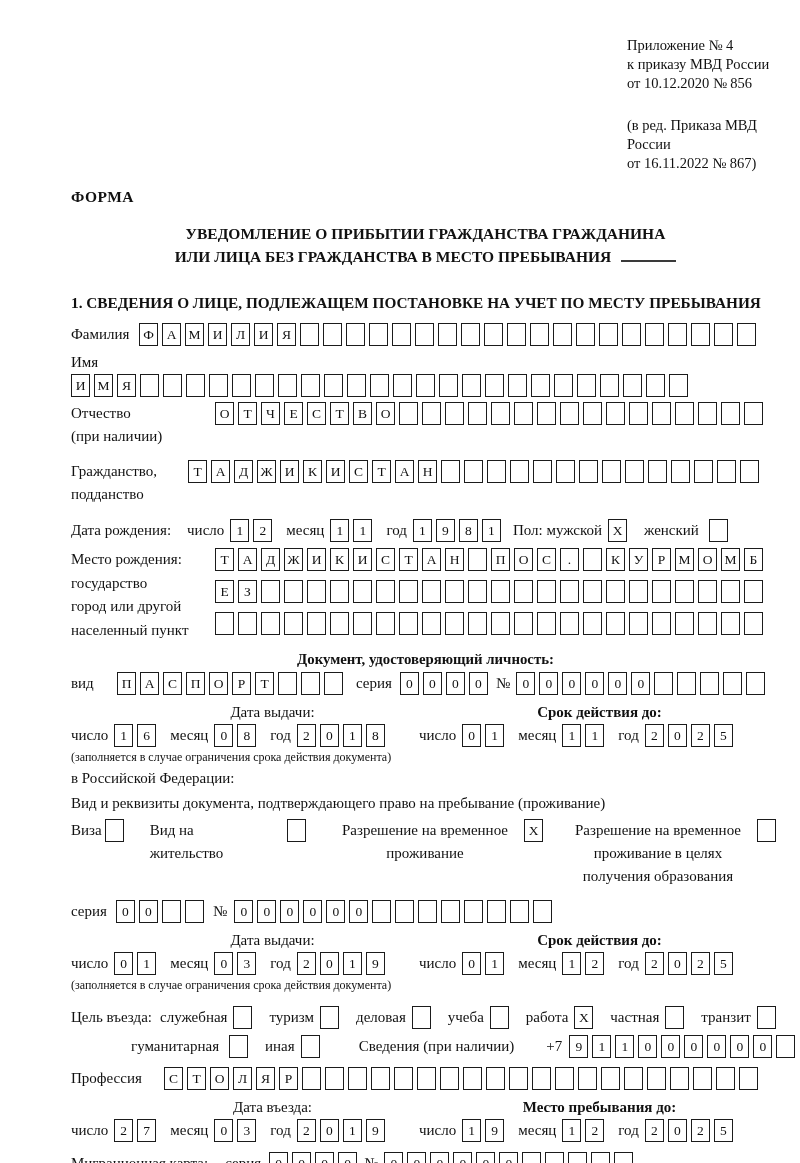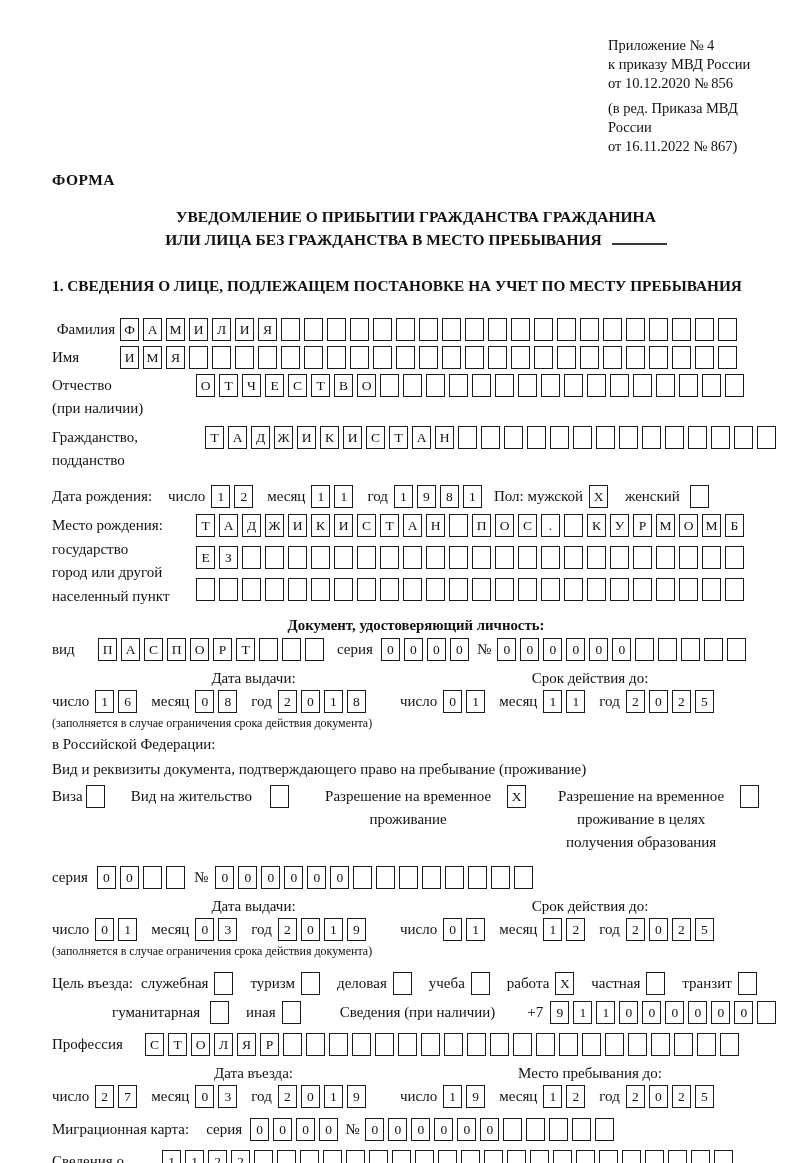--- a/index.html
+++ b/index.html
@@ -1,35 +1,35 @@
 <!DOCTYPE html>
 <html lang="ru"><head>
 <meta charset="utf-8">
 <style>
   html,body{margin:0;padding:0;background:#fff;}
   body{width:800px;height:1163px;overflow:hidden;font-family:"Liberation Serif","DejaVu Serif",serif;color:#111;}
-  .page{box-sizing:border-box;width:800px;height:1163px;padding:36px 20px 0 52px;}
+  .page{box-sizing:border-box;width:800px;height:1163px;padding:36px 20px 0 71px;}
   .doc-ref{margin-left:556px;font-size:14.5px;line-height:19px;}
-  .doc-ref .gap{margin-top:6px;}
+  .doc-ref .gap{margin-top:23px;}
   .form-label{margin-top:15px;text-align:left;font-weight:bold;font-size:15.5px;letter-spacing:.5px;}
   .title{margin-top:16px;text-align:center;font-weight:bold;font-size:15.5px;line-height:23px;}
   .blank-line{display:inline-block;width:55px;border-bottom:2px solid #3a3a3a;height:12px;margin-left:10px;}
   .sec-heading{margin-top:26px;font-weight:bold;font-size:15.3px;white-space:nowrap;}
   .frow{display:flex;align-items:flex-start;white-space:nowrap;}
   .flabel{font-size:15px;line-height:23px;flex:none;}
   .flabel .l2{display:block;}
   .cells{display:inline-flex;flex:none;}
   .cell{box-sizing:border-box;flex:none;width:19px;height:23px;border:1.6px solid #1b1b1b;margin-right:4px;display:inline-flex;align-items:center;justify-content:center;font-size:13.5px;background:#fff;}
   .cb{margin-left:6px;}
   .dg{display:inline-flex;align-items:center;}
   .dg .dg-label{font-size:15px;margin:0 6px 0 10px;}
   .dg .dg-label:first-child{margin-left:0;}
   .tch{display:flex;margin-top:9px;font-size:15px;}
   .tch .hl{width:348px;box-sizing:border-box;text-align:center;padding-left:55px;}
-  .tch .hr{flex:1;text-align:center;}
+  .tch .hr{flex:1;text-align:center;font-weight:bold;}
   .dates{display:flex;margin-top:3px;}
   .dcol-l{width:348px;flex:none;}
   .note{font-size:12px;text-align:left;margin-top:3px;}
   .intro{font-size:15px;margin-top:8px;}
   .opts{display:flex;align-items:flex-start;margin-top:7px;font-size:15px;line-height:23px;}
   .optwrap{width:190px;text-align:center;white-space:normal;flex:none;}
   .purpose{display:flex;align-items:center;margin-top:13px;font-size:15px;white-space:nowrap;}
   .plabel{margin-left:13px;}
   .bp-rows .cells{margin-bottom:9px;}
   .rep-rows .cells{margin-bottom:10px;}
@@ -50,21 +50,21 @@
 
   <div class="form-label">ФОРМА</div>
 
   <div class="title">
     <div>УВЕДОМЛЕНИЕ О ПРИБЫТИИ ГРАЖДАНСТВА ГРАЖДАНИНА</div>
     <div><span>ИЛИ ЛИЦА БЕЗ ГРАЖДАНСТВА В МЕСТО ПРЕБЫВАНИЯ</span><span class="blank-line"></span></div>
   </div>
 
   <div class="sec-heading">1. СВЕДЕНИЯ О ЛИЦЕ, ПОДЛЕЖАЩЕМ ПОСТАНОВКЕ НА УЧЕТ ПО МЕСТУ ПРЕБЫВАНИЯ</div>
 
-  <div class="frow" style="margin-top:23px;text-align:center;">
+  <div class="frow" style="margin-top:11px;">
     <span class="flabel" style="width:68px;">Фамилия</span>
     <span class="cells">
         <span class="cell">Ф</span>
         <span class="cell">А</span>
         <span class="cell">М</span>
         <span class="cell">И</span>
         <span class="cell">Л</span>
         <span class="cell">И</span>
         <span class="cell">Я</span>
         <span class="cell"></span>
@@ -83,21 +83,21 @@
         <span class="cell"></span>
         <span class="cell"></span>
         <span class="cell"></span>
         <span class="cell"></span>
         <span class="cell"></span>
         <span class="cell"></span>
         <span class="cell"></span>
       </span>
   </div>
 
-  <div class="frow" style="margin-top:5px;">
+  <div class="frow" style="margin-top:5px;flex-direction:column;">
     <span class="flabel" style="width:68px;">Имя</span>
     <span class="cells">
         <span class="cell">И</span>
         <span class="cell">М</span>
         <span class="cell">Я</span>
         <span class="cell"></span>
         <span class="cell"></span>
         <span class="cell"></span>
         <span class="cell"></span>
         <span class="cell"></span>
@@ -146,21 +146,21 @@
         <span class="cell"></span>
         <span class="cell"></span>
         <span class="cell"></span>
         <span class="cell"></span>
         <span class="cell"></span>
         <span class="cell"></span>
         <span class="cell"></span>
       </span>
   </div>
 
-  <div class="frow" style="margin-top:6px;gap:36px;">
+  <div class="frow" style="margin-top:12px;">
     <span class="flabel" style="width:117px;"><span>Гражданство,</span><span class="l2">подданство</span></span>
     <span class="cells">
         <span class="cell">Т</span>
         <span class="cell">А</span>
         <span class="cell">Д</span>
         <span class="cell">Ж</span>
         <span class="cell">И</span>
         <span class="cell">К</span>
         <span class="cell">И</span>
         <span class="cell">С</span>

